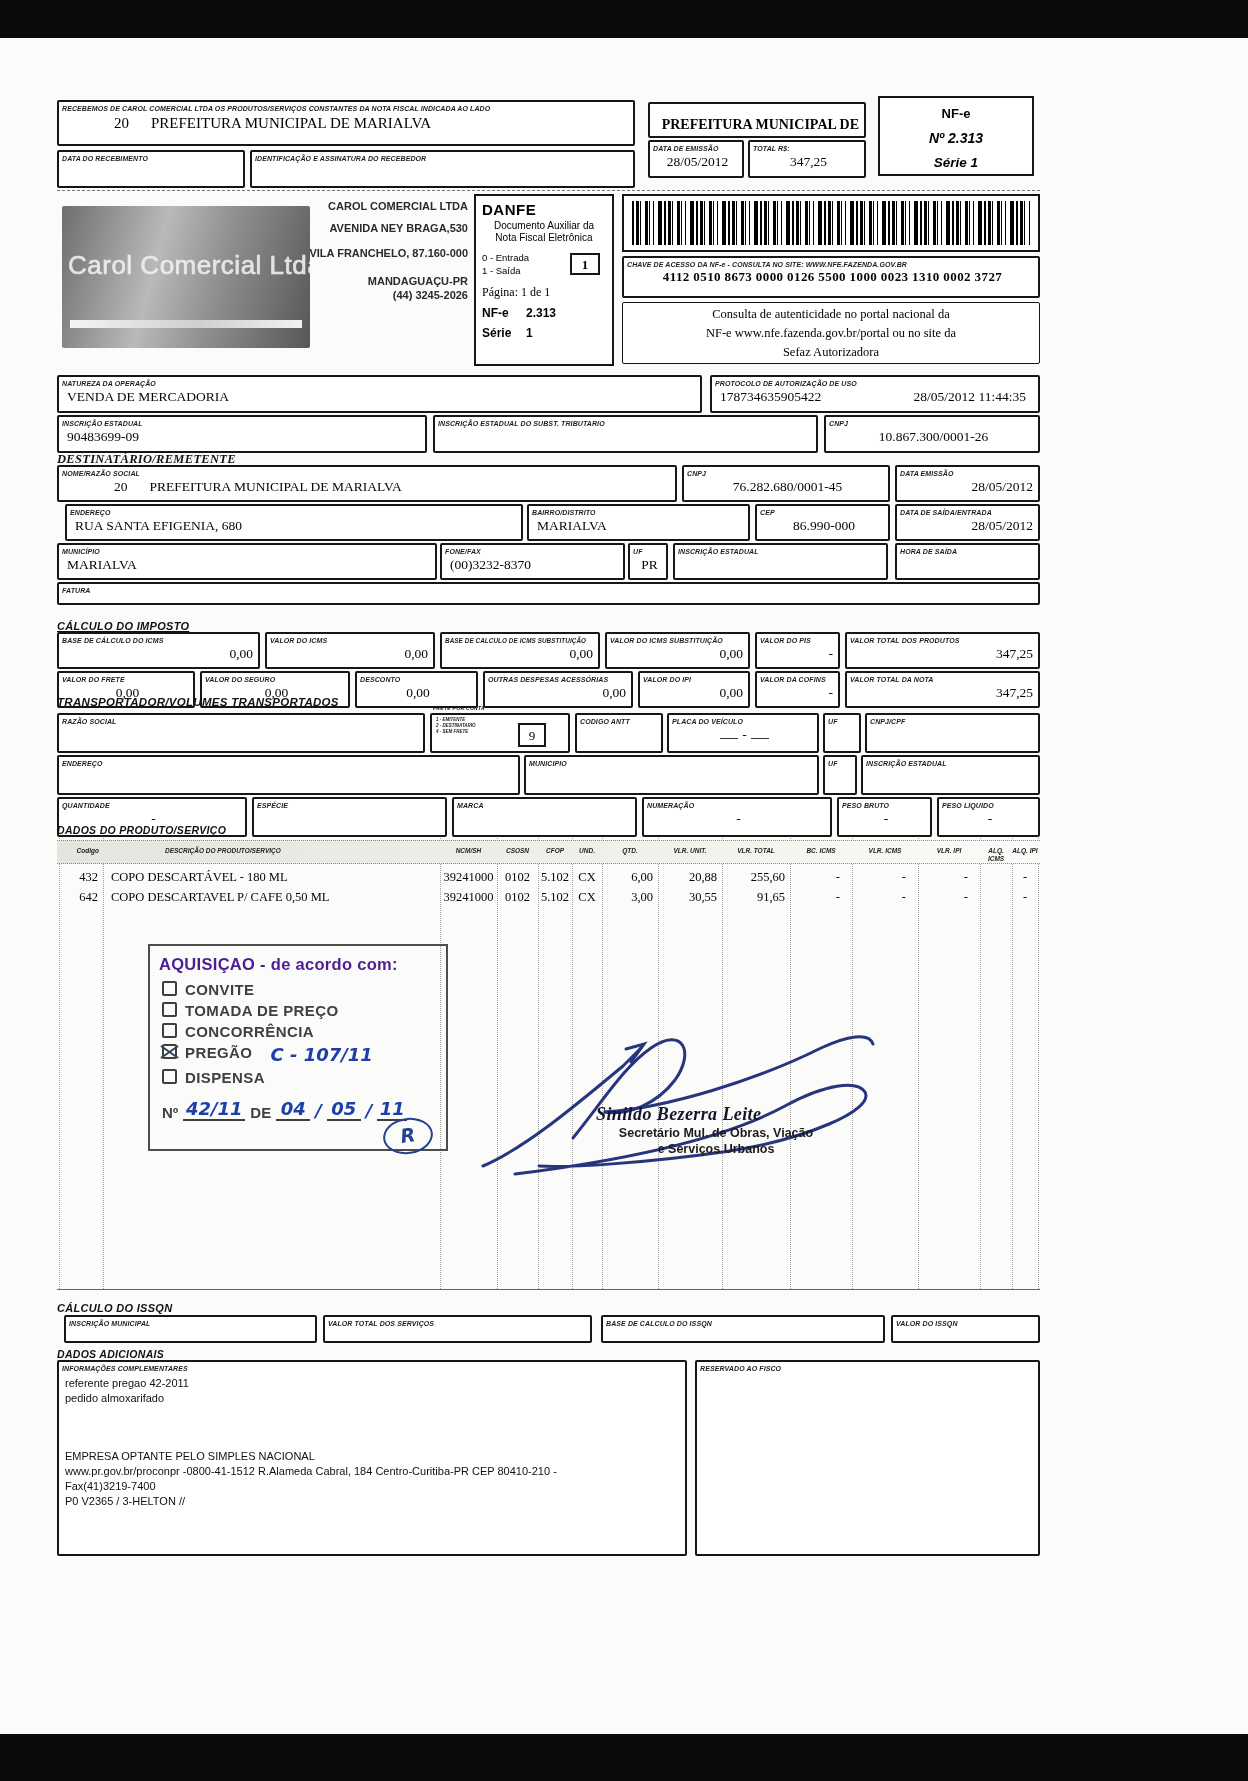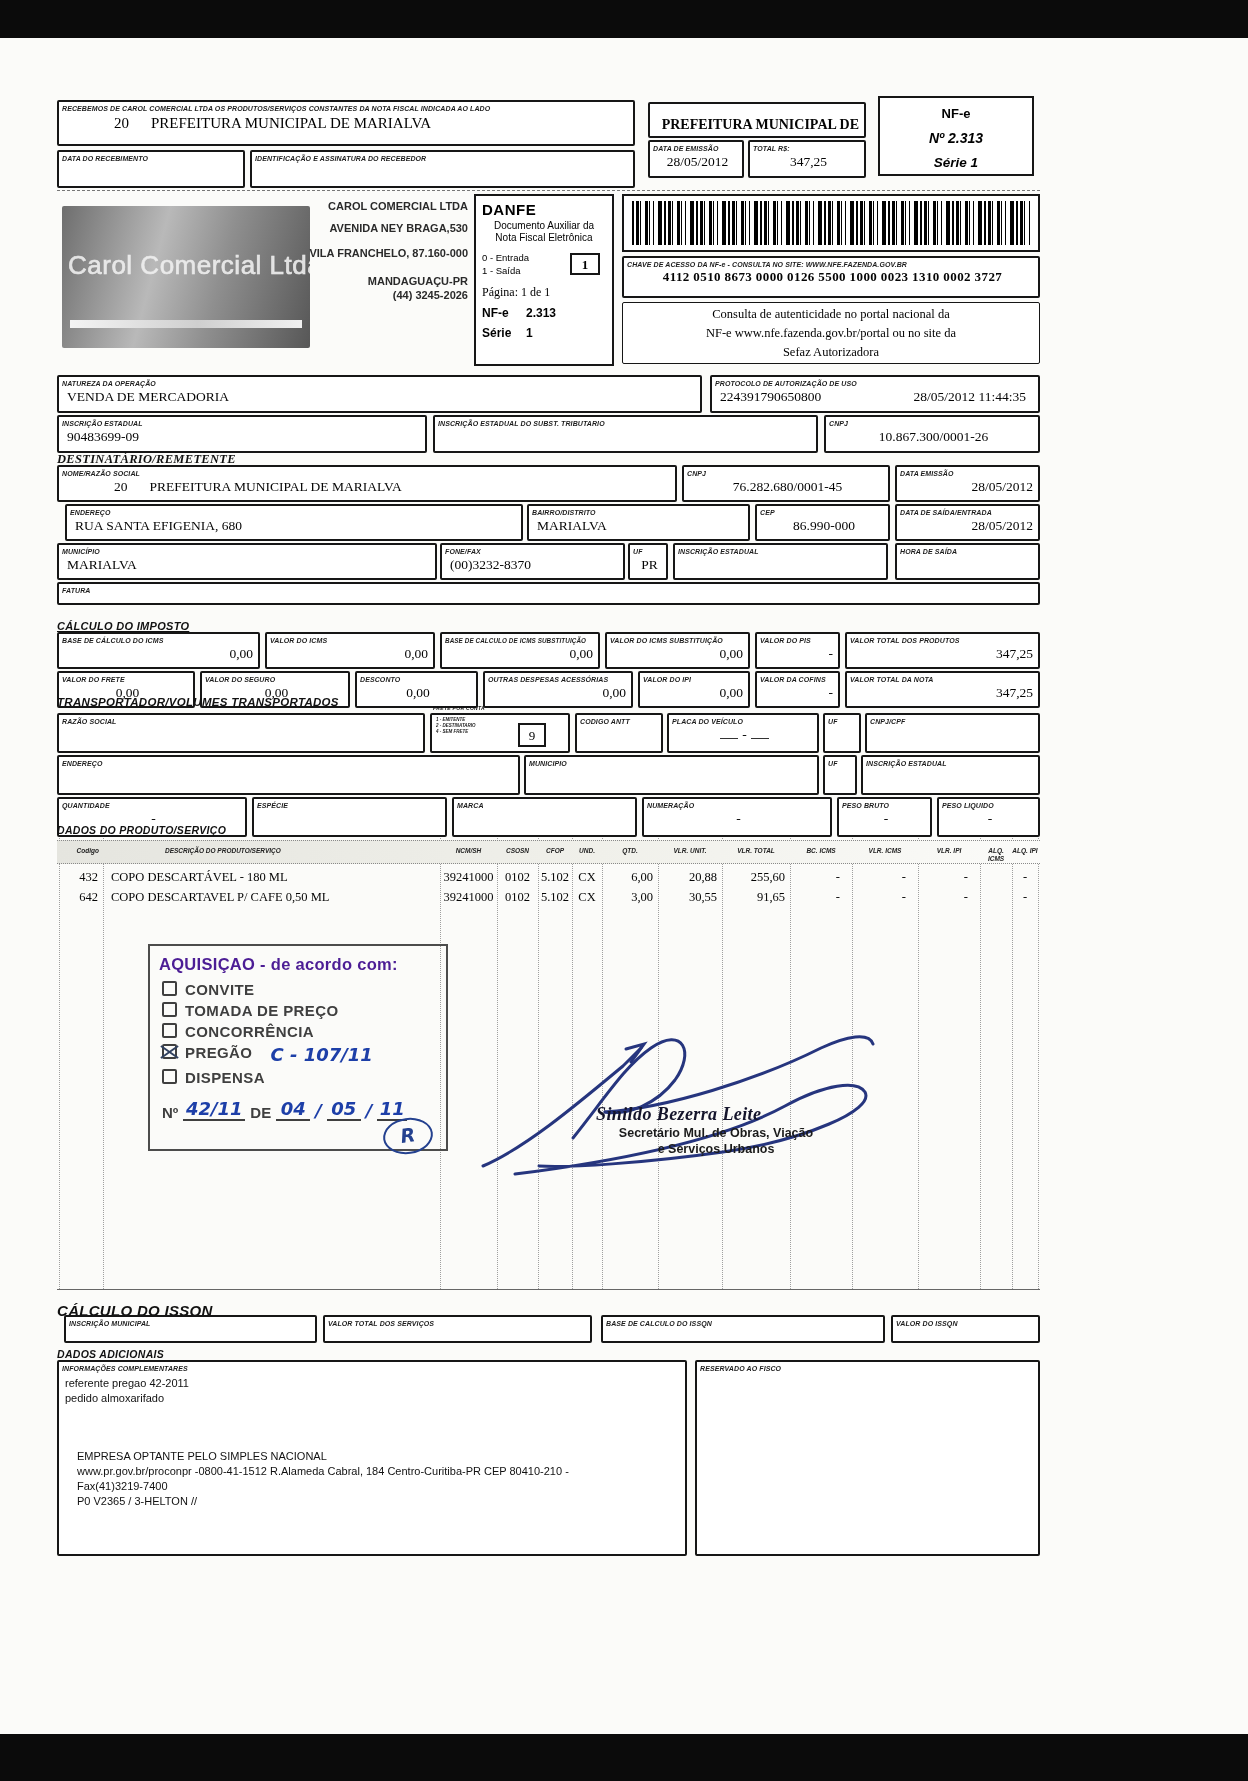--- a/index.html
+++ b/index.html
@@ -180,21 +180,21 @@
   <div class="fbox thin" style="left:622px;top:264px;width:418px;height:62px">
     <div class="consulta">
       <div>Consulta de autenticidade no portal nacional da</div>
       <div>NF-e www.nfe.fazenda.gov.br/portal ou no site da</div>
       <div>Sefaz Autorizadora</div>
     </div>
   </div>
   <div class="fbox" style="left:710px;top:337px;width:330px;height:38px">
     <span class="flbl">PROTOCOLO DE AUTORIZAÇÃO DE USO</span>
     <span class="fval flex" style="padding-right:12px">
-      <span>224391790650800</span>
+      <span>178734635905422</span>
       <span>28/05/2012  11:44:35</span>
     </span>
   </div>
 
   <div class="fbox" style="left:57px;top:377px;width:370px;height:38px">
     <span class="flbl">INSCRIÇÃO ESTADUAL</span>
     <span class="fval">90483699-09</span>
   </div>
   <div class="fbox" style="left:433px;top:377px;width:385px;height:38px">
     <span class="flbl">INSCRIÇÃO ESTADUAL DO SUBST. TRIBUTARIO</span>
@@ -504,42 +504,42 @@
       <path d="M150 124 C 212 120 302 92 366 60 C 392 48 414 44 418 56"></path>
     </g>
   </svg>
 
   <div class="signame">
     <div class="nm">Sinildo Bezerra Leite</div>
     <div class="cg">Secretário Mul. de Obras, Viação</div>
     <div class="cg">e Serviços Urbanos</div>
   </div>
 
-  <div class="sect" style="left:57px;top:1264px;font-size:15px">CÁLCULO DO ISSQN</div>
+  <div class="sect" style="left:57px;top:1264px;font-size:11px">CÁLCULO DO ISSQN</div>
   <div class="fbox" style="left:64px;top:1277px;width:253px;height:28px">
     <span class="flbl">INSCRIÇÃO MUNICIPAL</span>
   </div>
   <div class="fbox" style="left:323px;top:1277px;width:269px;height:28px">
     <span class="flbl">VALOR TOTAL DOS SERVIÇOS</span>
   </div>
   <div class="fbox" style="left:601px;top:1277px;width:284px;height:28px">
     <span class="flbl">BASE DE CALCULO DO ISSQN</span>
   </div>
   <div class="fbox" style="left:891px;top:1277px;width:149px;height:28px">
     <span class="flbl">VALOR DO ISSQN</span>
   </div>
 
   <div class="sect" style="left:57px;top:1310px;font-size:10.5px">DADOS ADICIONAIS</div>
   <div class="fbox" style="left:57px;top:1322px;width:630px;height:196px">
     <span class="flbl">INFORMAÇÕES COMPLEMENTARES</span>
     <div class="info-lines">
       <div>referente pregao 42-2011</div>
       <div>pedido almoxarifado</div>
     </div>
-    <div class="info-lines" style="position:absolute;left:12px;top:84px;right:0">
+    <div class="info-lines" style="position:absolute;left:0;top:84px;right:0">
       <div>EMPRESA OPTANTE PELO SIMPLES NACIONAL</div>
       <div>www.pr.gov.br/proconpr -0800-41-1512 R.Alameda Cabral, 184 Centro-Curitiba-PR CEP 80410-210 -</div>
       <div>Fax(41)3219-7400</div>
       <div>P0 V2365  / 3-HELTON  //</div>
     </div>
   </div>
   <div class="fbox" style="left:695px;top:1322px;width:345px;height:196px">
     <span class="flbl">RESERVADO AO FISCO</span>
   </div>
 

